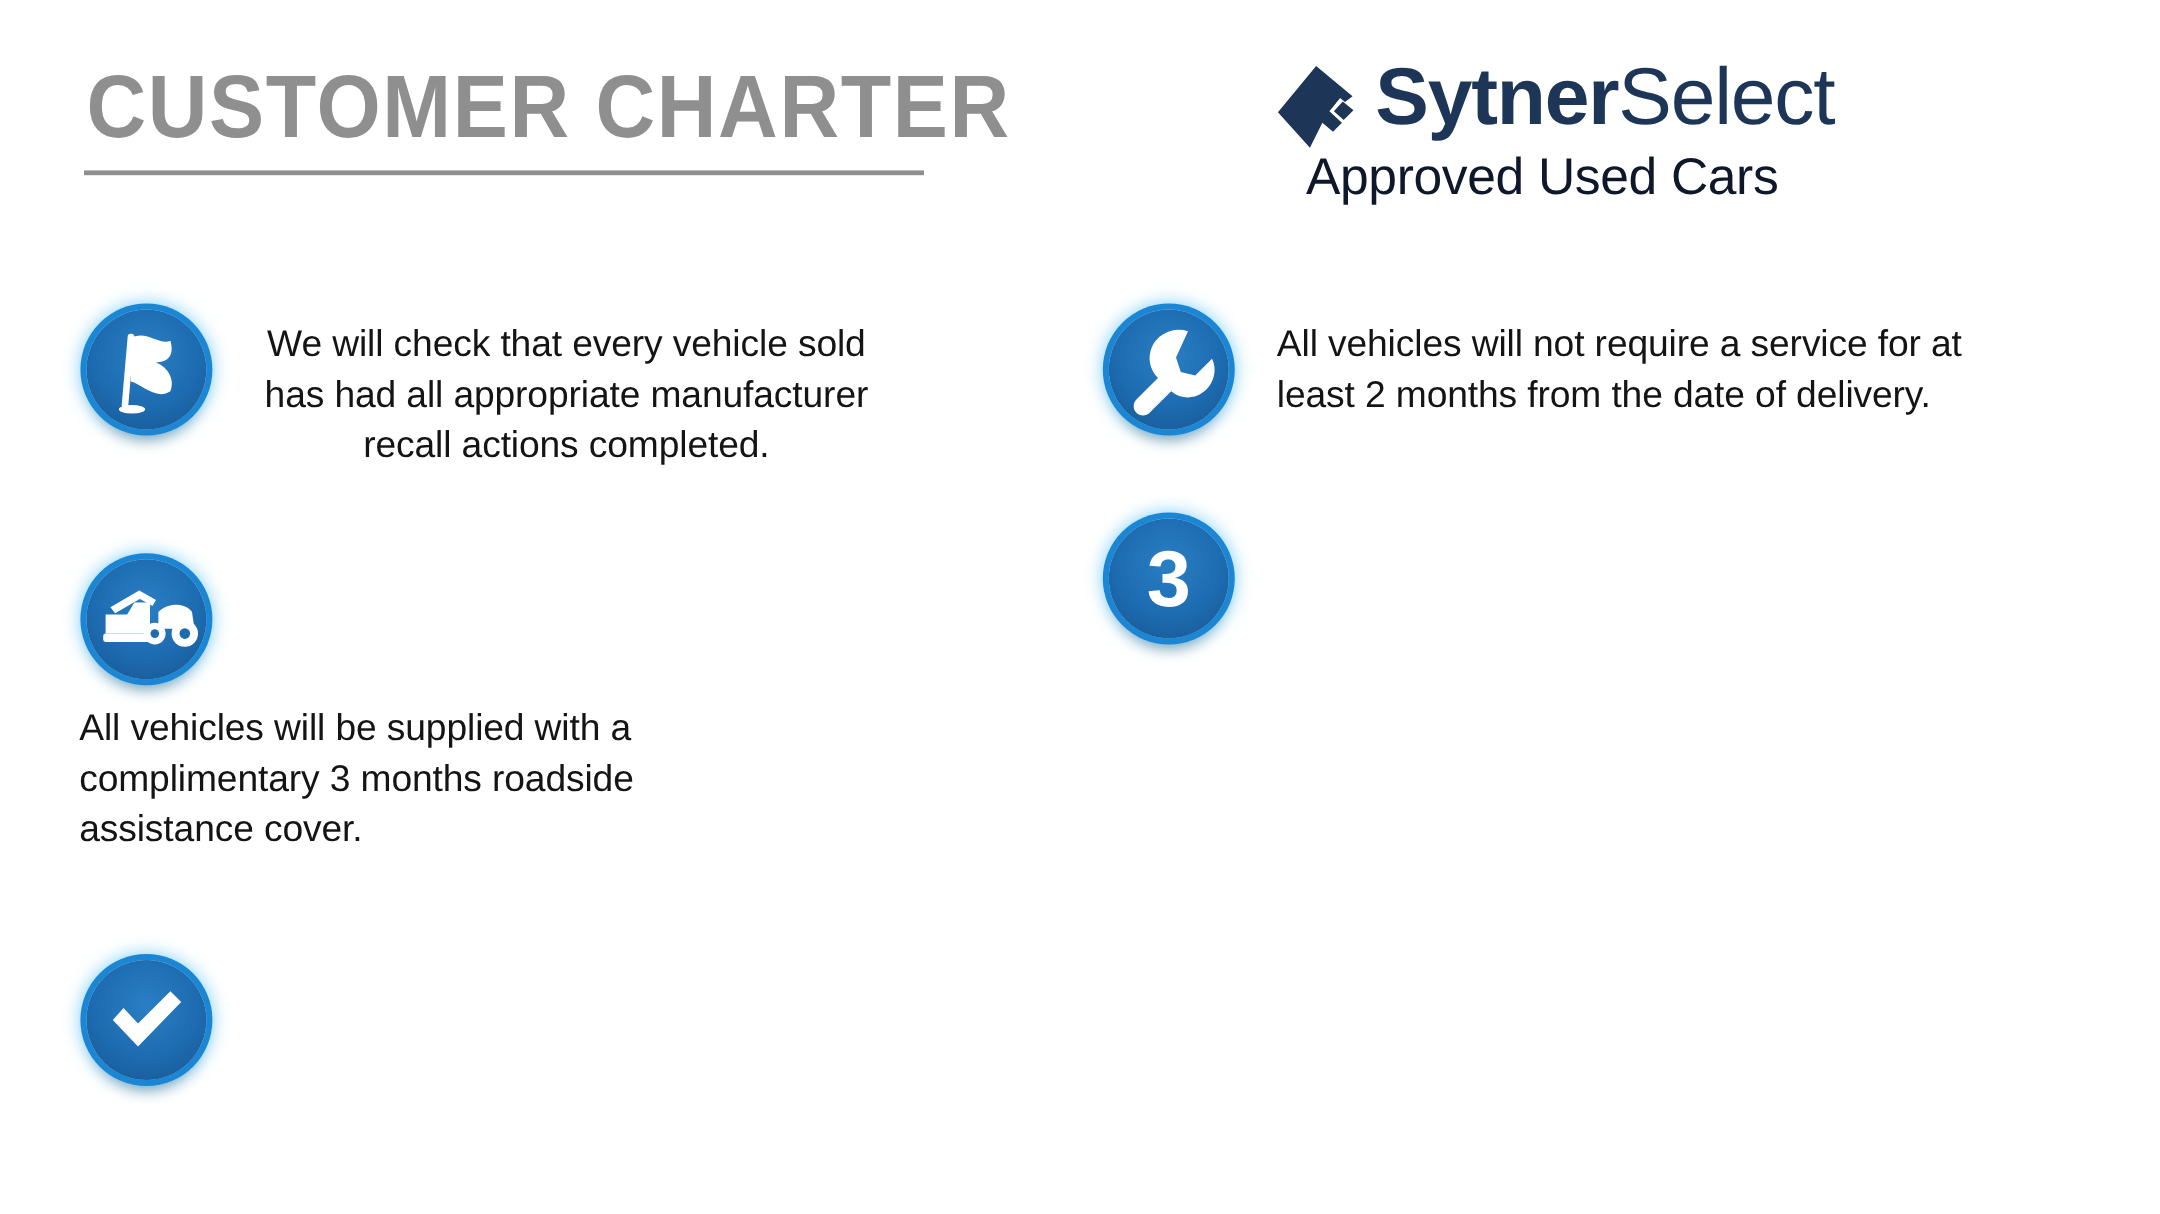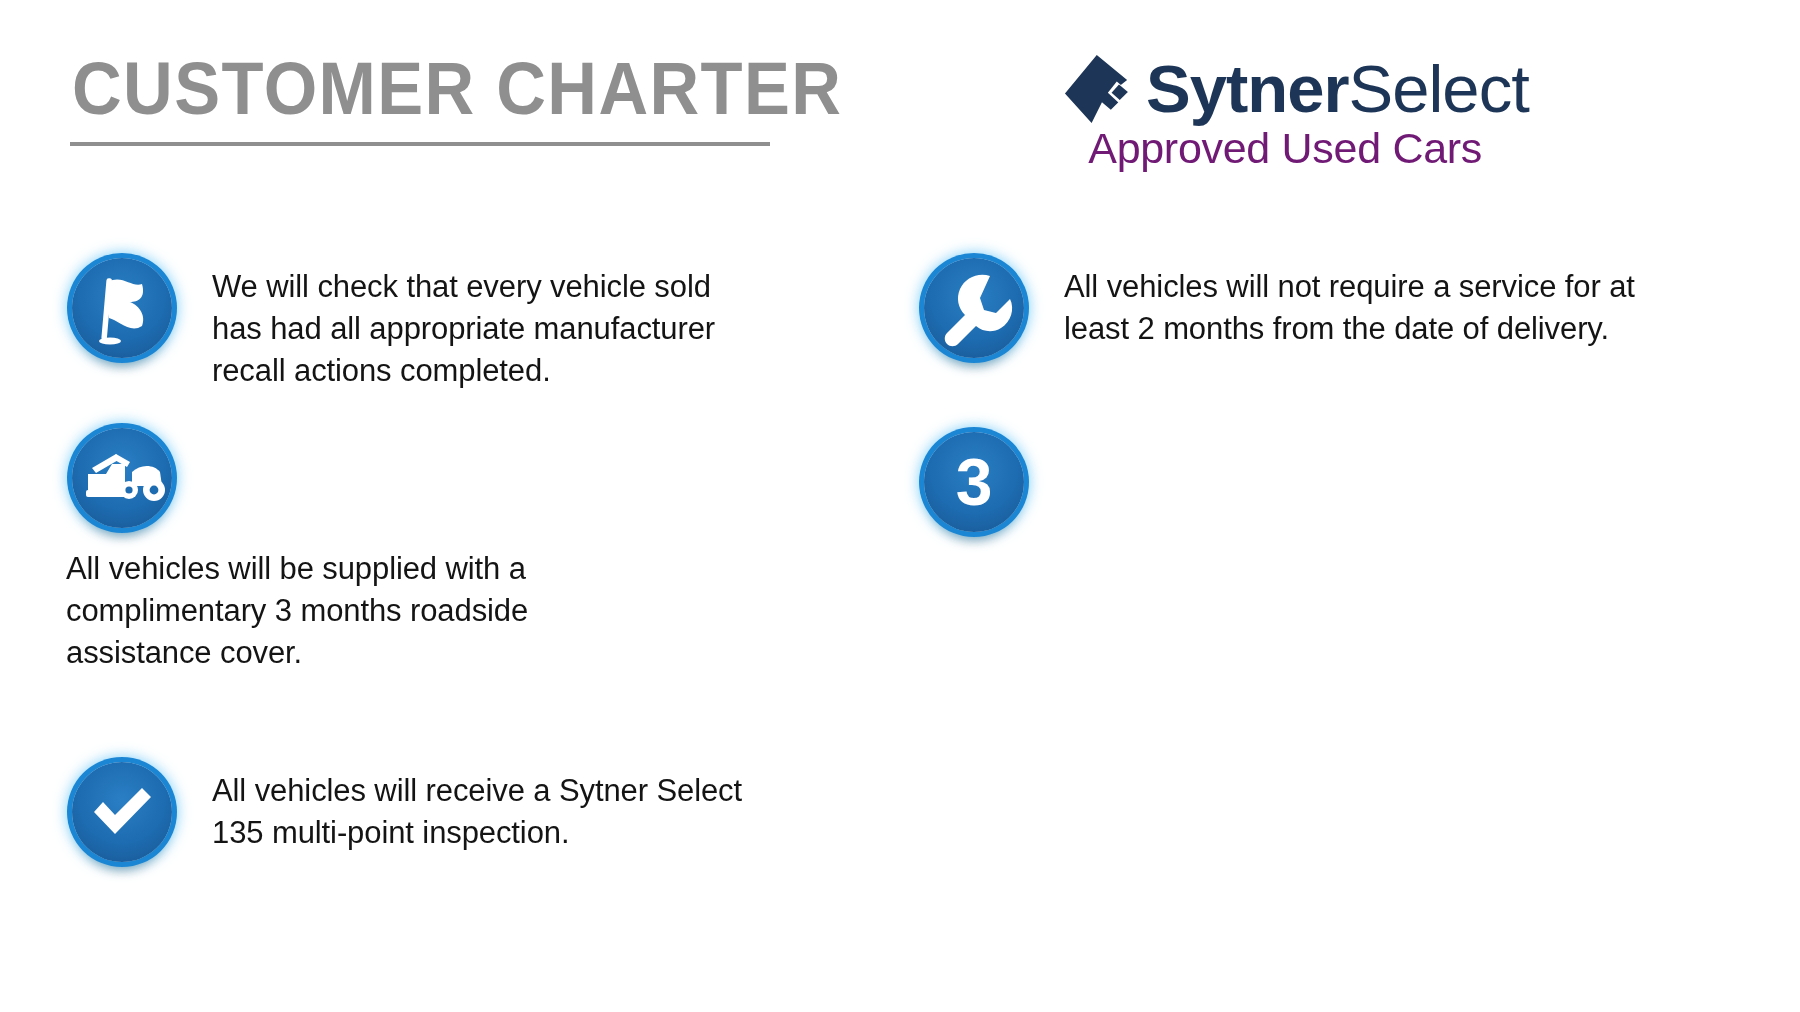--- a/index.html
+++ b/index.html
@@ -55,21 +55,21 @@
     top: 44px;
     width: 420px;
     height: 125px;
   }
 
   .logo-lockup {
     position: absolute;
     left: 0;
     top: 0;
     display: flex;
-    align-items: flex-end;
+    align-items: flex-start;
   }
 
   .logo-mark {
     width: 74px;
     height: 74px;
     margin-top: 8px;
     margin-right: 10px;
     flex: none;
   }
 
@@ -88,21 +88,21 @@
   .logo-word-light {
     font-weight: normal;
     color: #1d3557;
   }
 
   .logo-tagline {
     position: absolute;
     right: 0;
     top: 80px;
     font-size: 43px;
-    color: #701a75;
+    color: #0f172a;
     letter-spacing: -0.3px;
     white-space: nowrap;
   }
 
   
   .columns {
     position: absolute;
     top: 252px;
     left: 0;
     width: 1800px;
@@ -176,21 +176,21 @@
     color: #141414;
     letter-spacing: -0.1px;
     padding-top: 14px;
   }
 
   .item-text p {
     margin: 0;
   }
 
   
-  .column-left .charter-item:nth-child(1) { margin-bottom: 30px; }
+  .column-left .charter-item:nth-child(1) { margin-bottom: 68px; text-align: center; }
   .column-left .charter-item:nth-child(2) { margin-bottom: 82px; flex-direction: column; }
   .column-left .charter-item:nth-child(1) .item-text { width: 520px; }
   .column-left .charter-item:nth-child(2) .item-text { width: 560px; }
   .column-left .charter-item:nth-child(3) .item-text { width: 560px; }
 
   .column-right .charter-item:nth-child(1) { margin-bottom: 62px; }
   .column-right .charter-item:nth-child(1) .item-text { width: 620px; }
   .column-right .charter-item:nth-child(2) .item-text { width: 620px; }
 </style>
 </head>
@@ -263,23 +263,20 @@
     </div>
 
     <div class="charter-item">
       <div class="item-icon-wrap">
         <div class="icon-disc">
           <svg viewBox="0 0 100 100">
             <path d="M22 50 L31 40 L43 53 L70 26 L79 35 L43 72 Z" fill="#ffffff"></path>
           </svg>
         </div>
       </div>
-      <div class="item-text">
-        <p>All vehicles will receive a Sytner Select 135 multi-point inspection.</p>
-      </div>
     </div>
 
   </div>
 
   <div class="column column-right">
 
     <div class="charter-item">
       <div class="item-icon-wrap">
         <div class="icon-disc">
           <svg viewBox="0 0 100 100">

